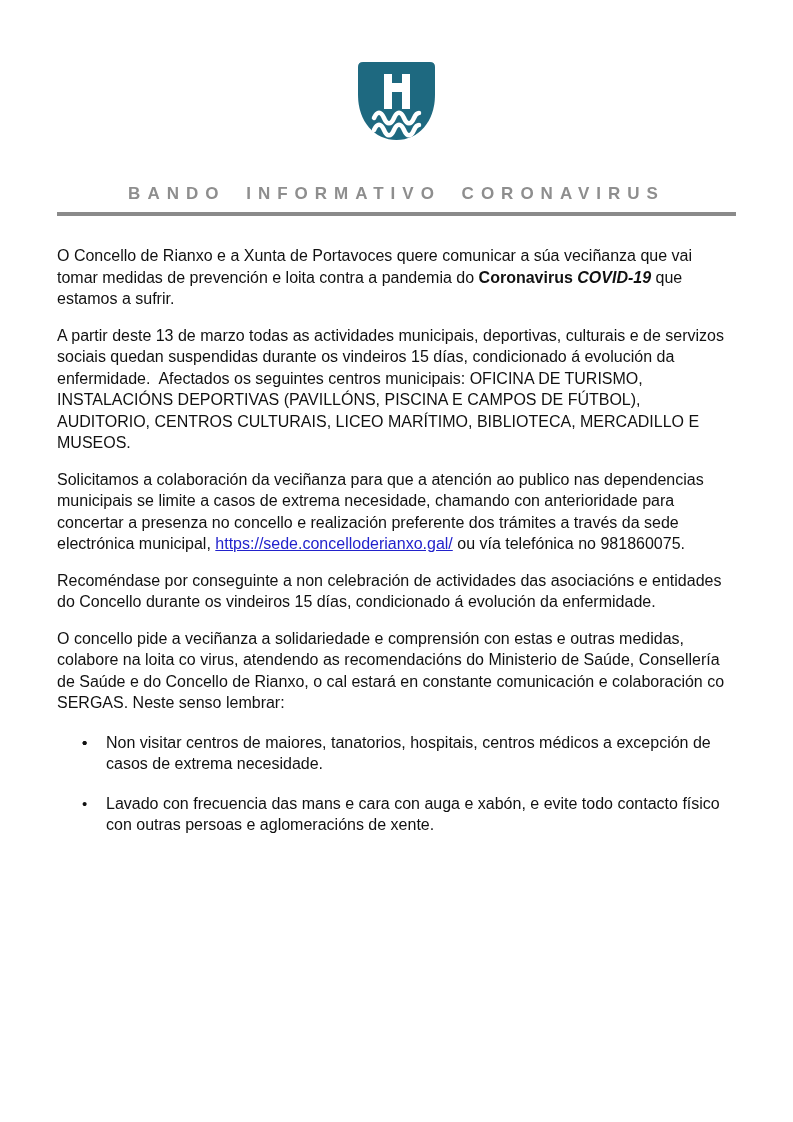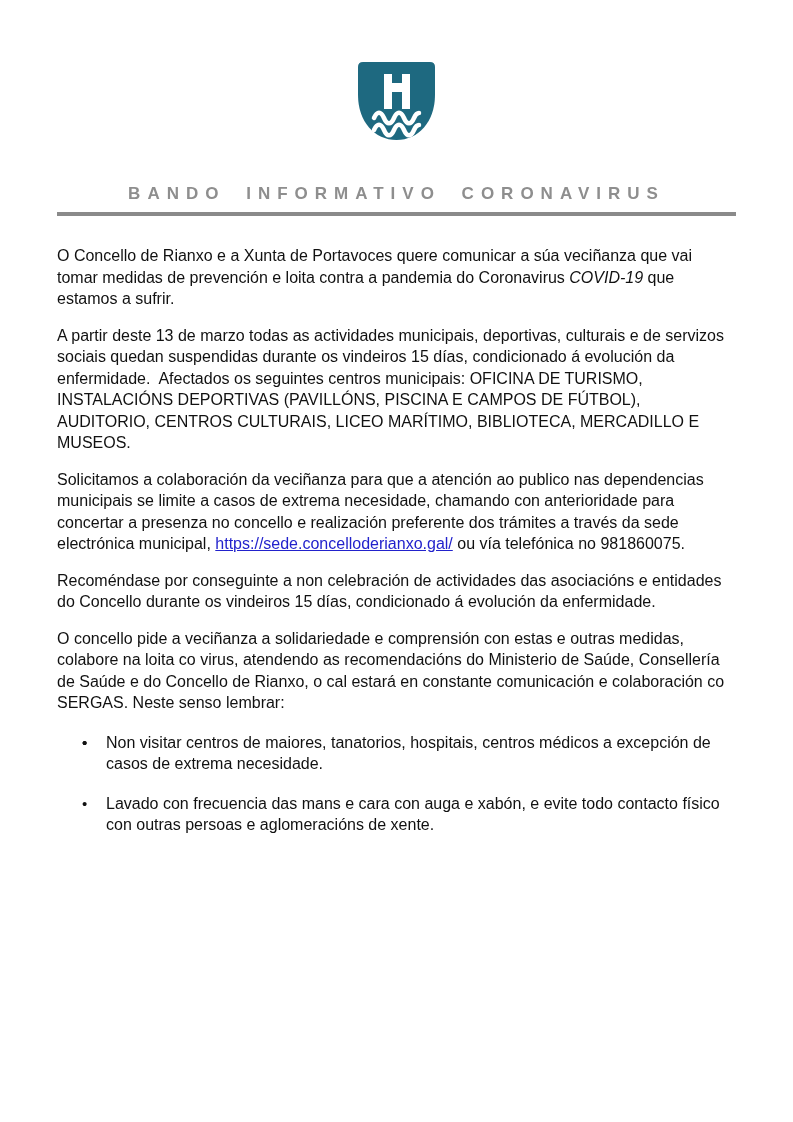--- a/index.html
+++ b/index.html
@@ -38,22 +38,22 @@
     background:var(--rule-gray);
     margin:8px 57px 0;
     border:none;
   }
   .content{
     padding:29px 57px 0;
     font-size:16px;
     line-height:21.5px;
   }
   .para{margin:0 0 15px;}
-  .b{font-weight:normal;margin-top:39px;}
-  .bi{font-weight:normal;font-style:italic;}
+  .b{font-weight:bold;margin-top:39px;}
+  .bi{font-weight:bold;font-style:italic;}
   a.link{color:var(--link-blue);text-decoration:underline;margin-top:20px;}
   .bullets{margin:9px 0 0;padding:0;list-style:none;}
   .bullets li{position:relative;padding-left:49px;margin:0 0 18px;}
   .dot{
     position:absolute;left:25px;top:0;
     font-size:15px;
   }
   .closing{
     margin:15px 57px 0;
     font-size:18.5px;

